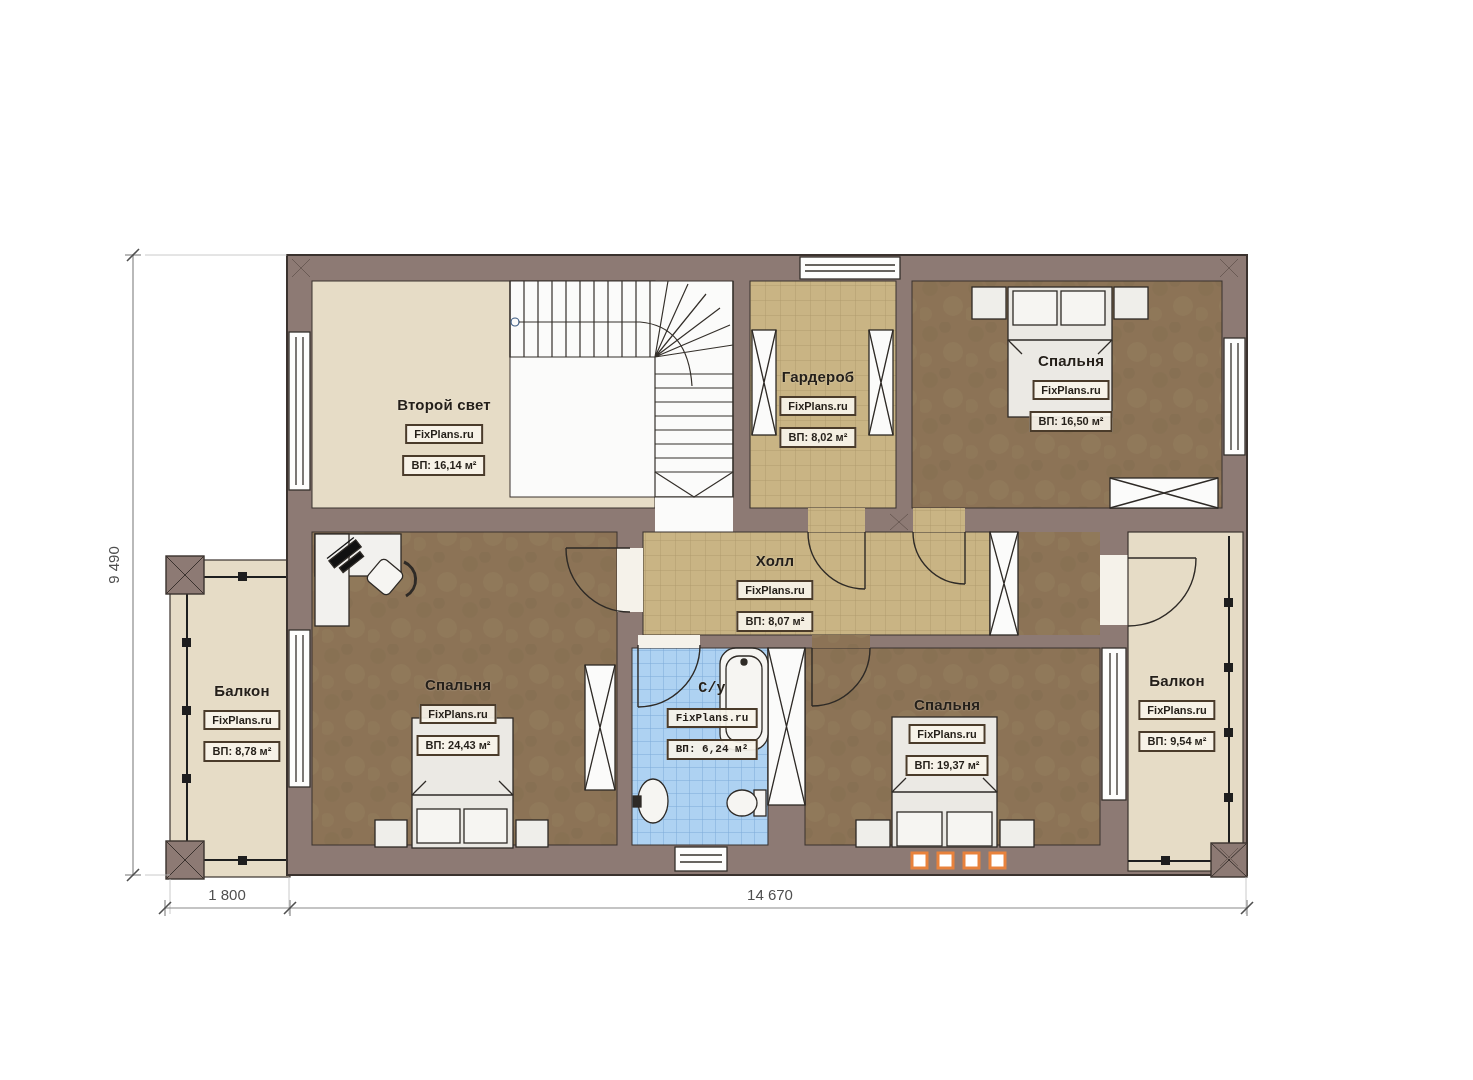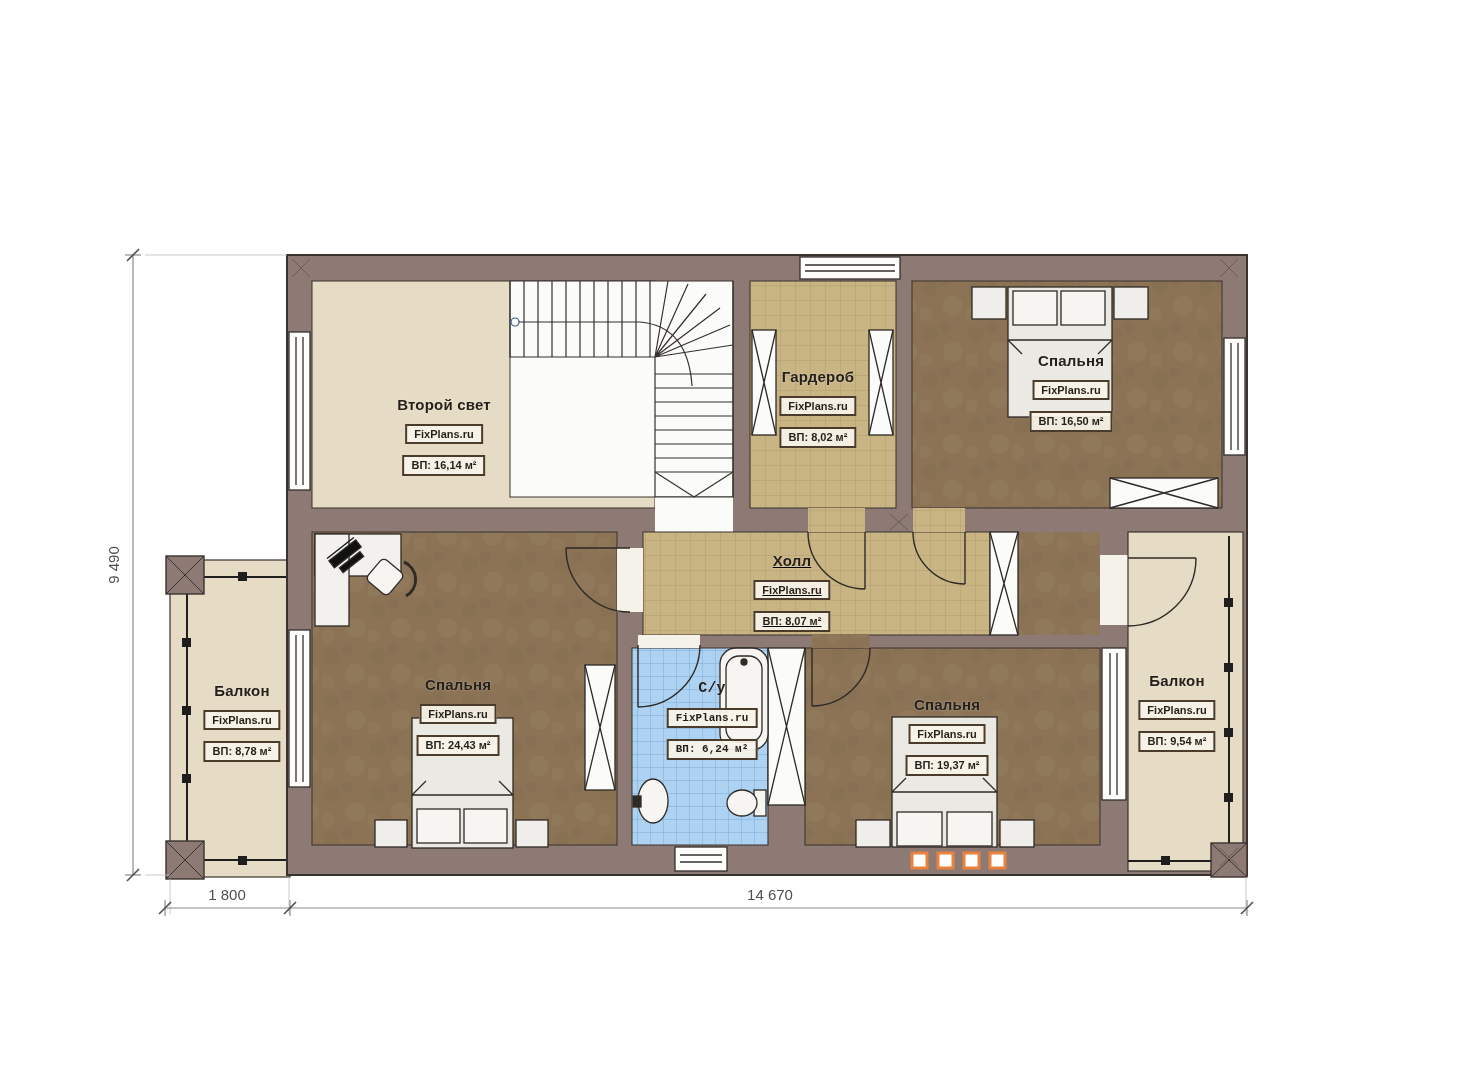--- a/index.html
+++ b/index.html
@@ -327,21 +327,21 @@
   <div class="label-box">FixPlans.ru</div>
   <div class="label-box">ВП: 8,02 м²</div>
 </div>
 
 <div class="room-label" style="left:1071px;top:352px;">
   <div class="room-name">Спальня</div>
   <div class="label-box">FixPlans.ru</div>
   <div class="label-box">ВП: 16,50 м²</div>
 </div>
 
-<div class="room-label" style="left:792px;top:552px;text-decoration:underline;">
+<div class="room-label" style="left:775px;top:552px;">
   <div class="room-name">Холл</div>
   <div class="label-box">FixPlans.ru</div>
   <div class="label-box">ВП: 8,07 м²</div>
 </div>
 
 <div class="room-label" style="left:242px;top:682px;">
   <div class="room-name">Балкон</div>
   <div class="label-box">FixPlans.ru</div>
   <div class="label-box">ВП: 8,78 м²</div>
 </div>

